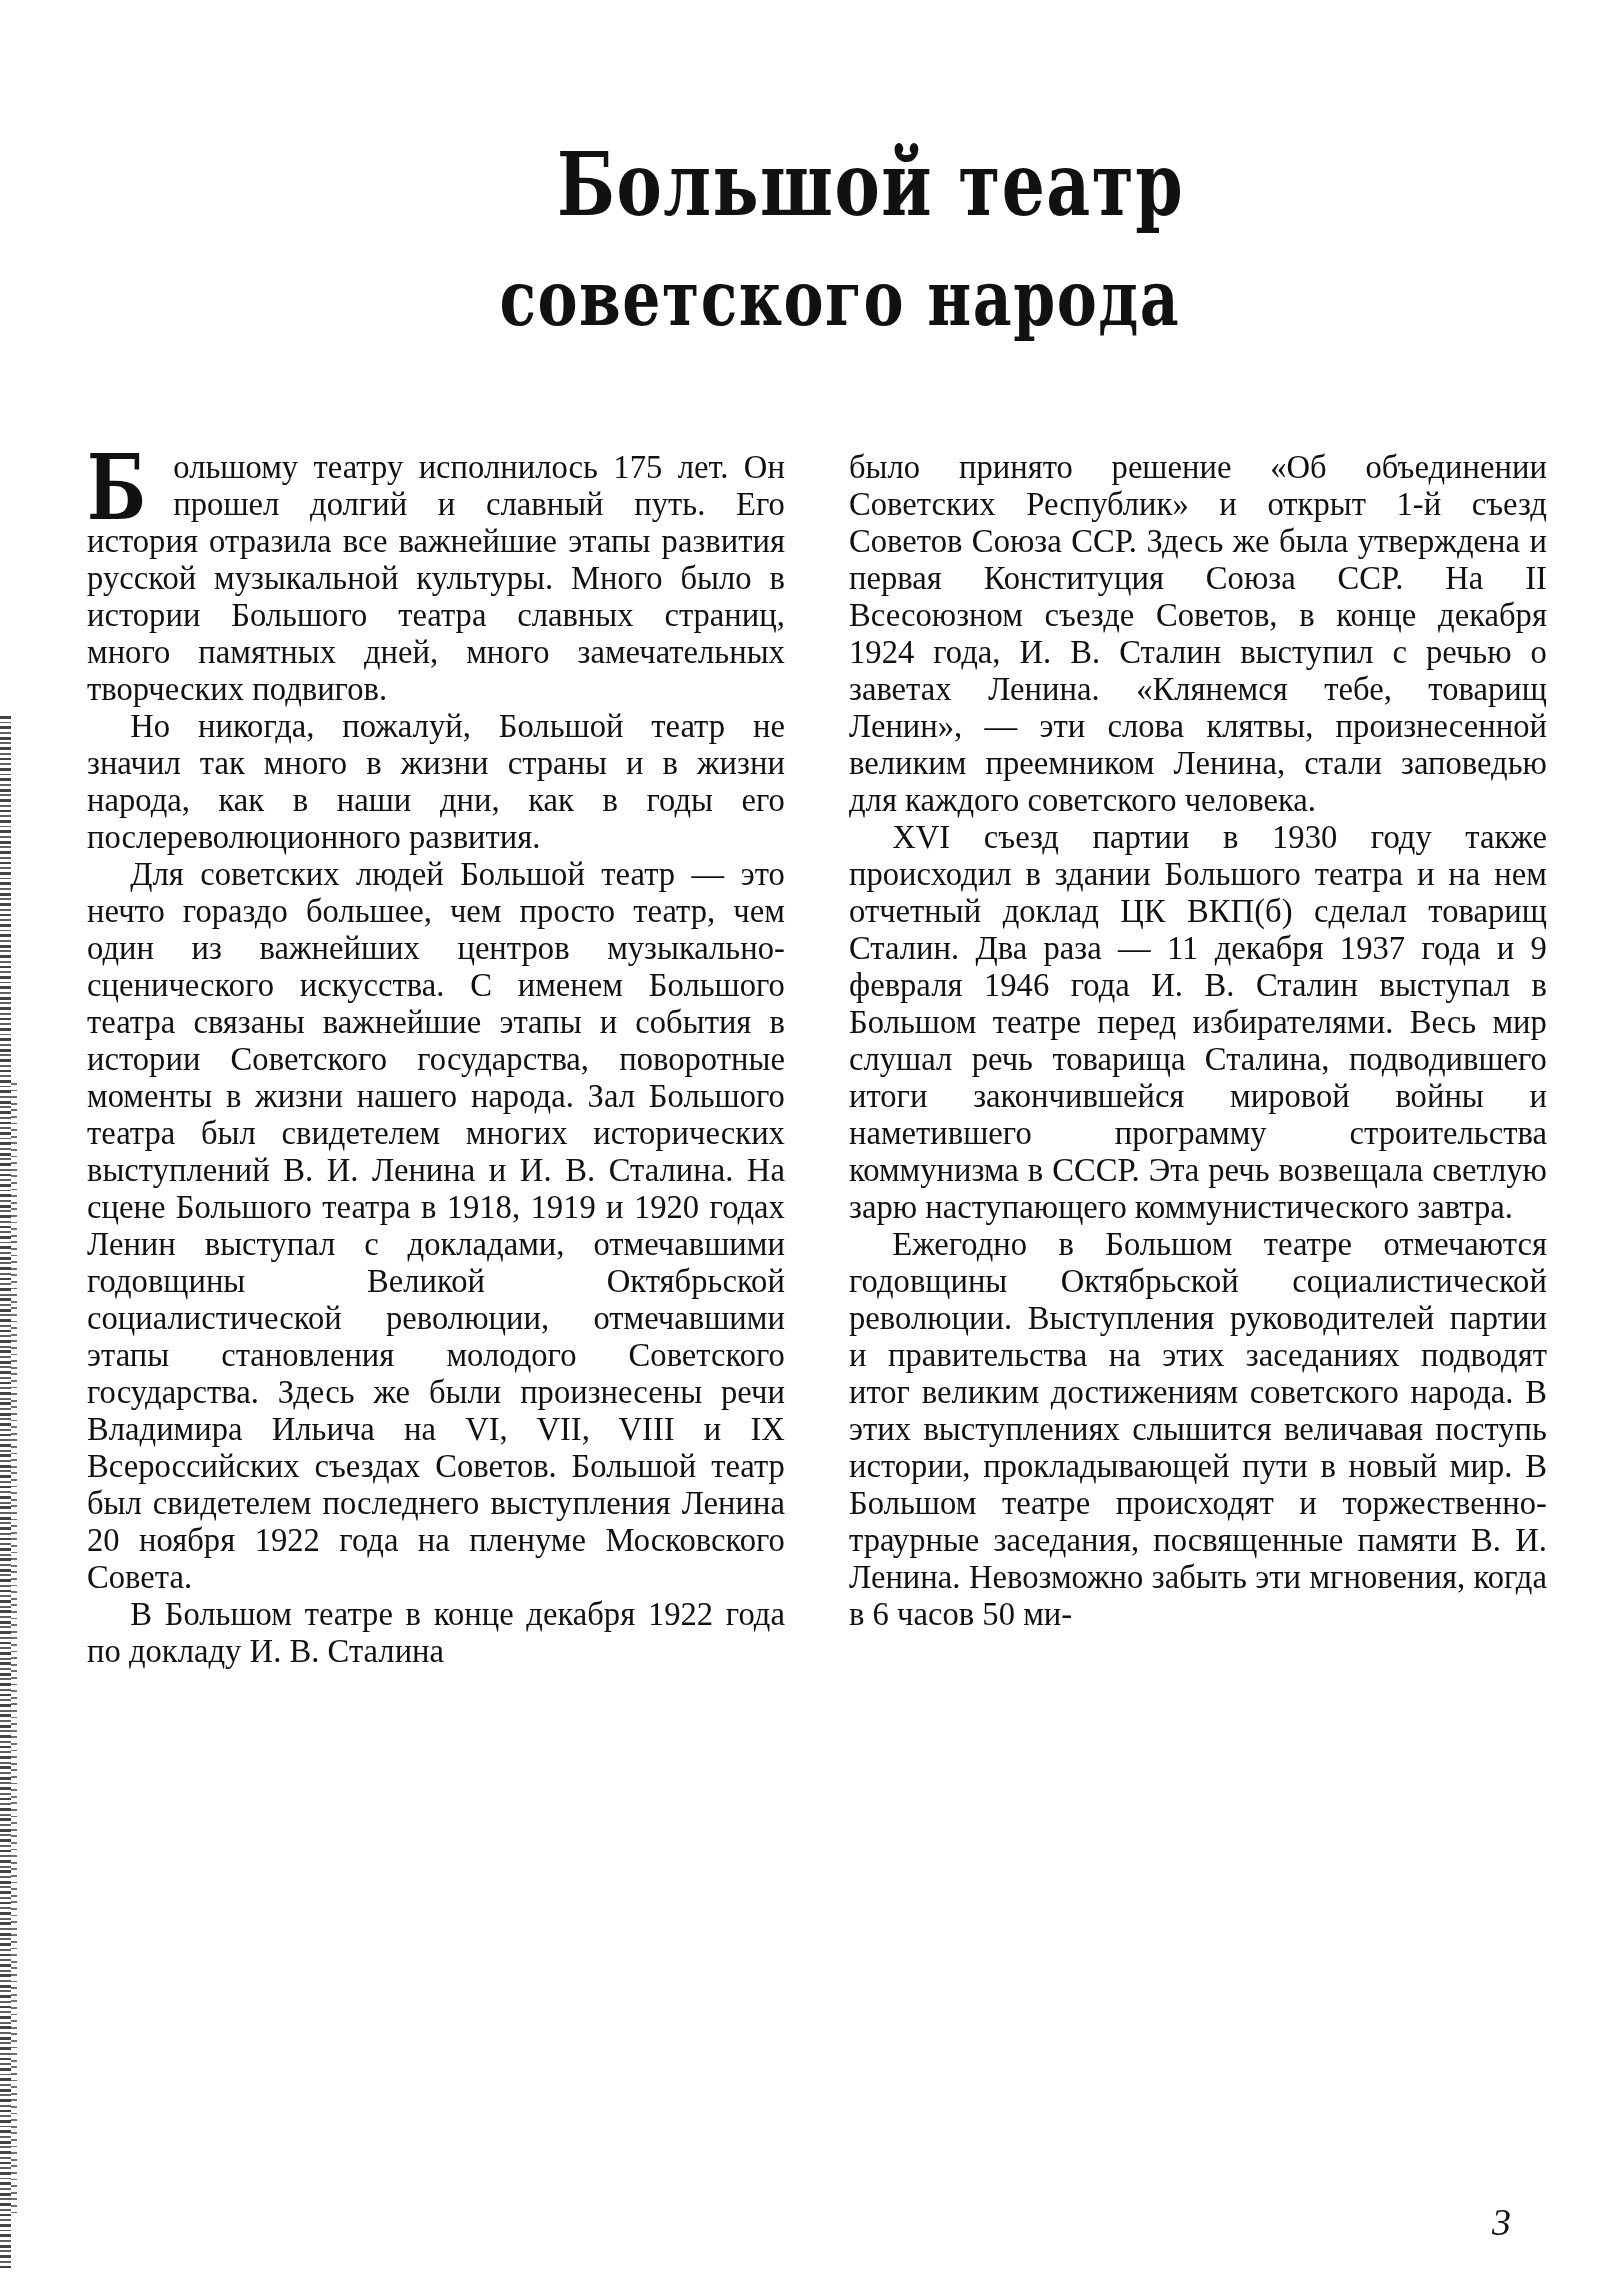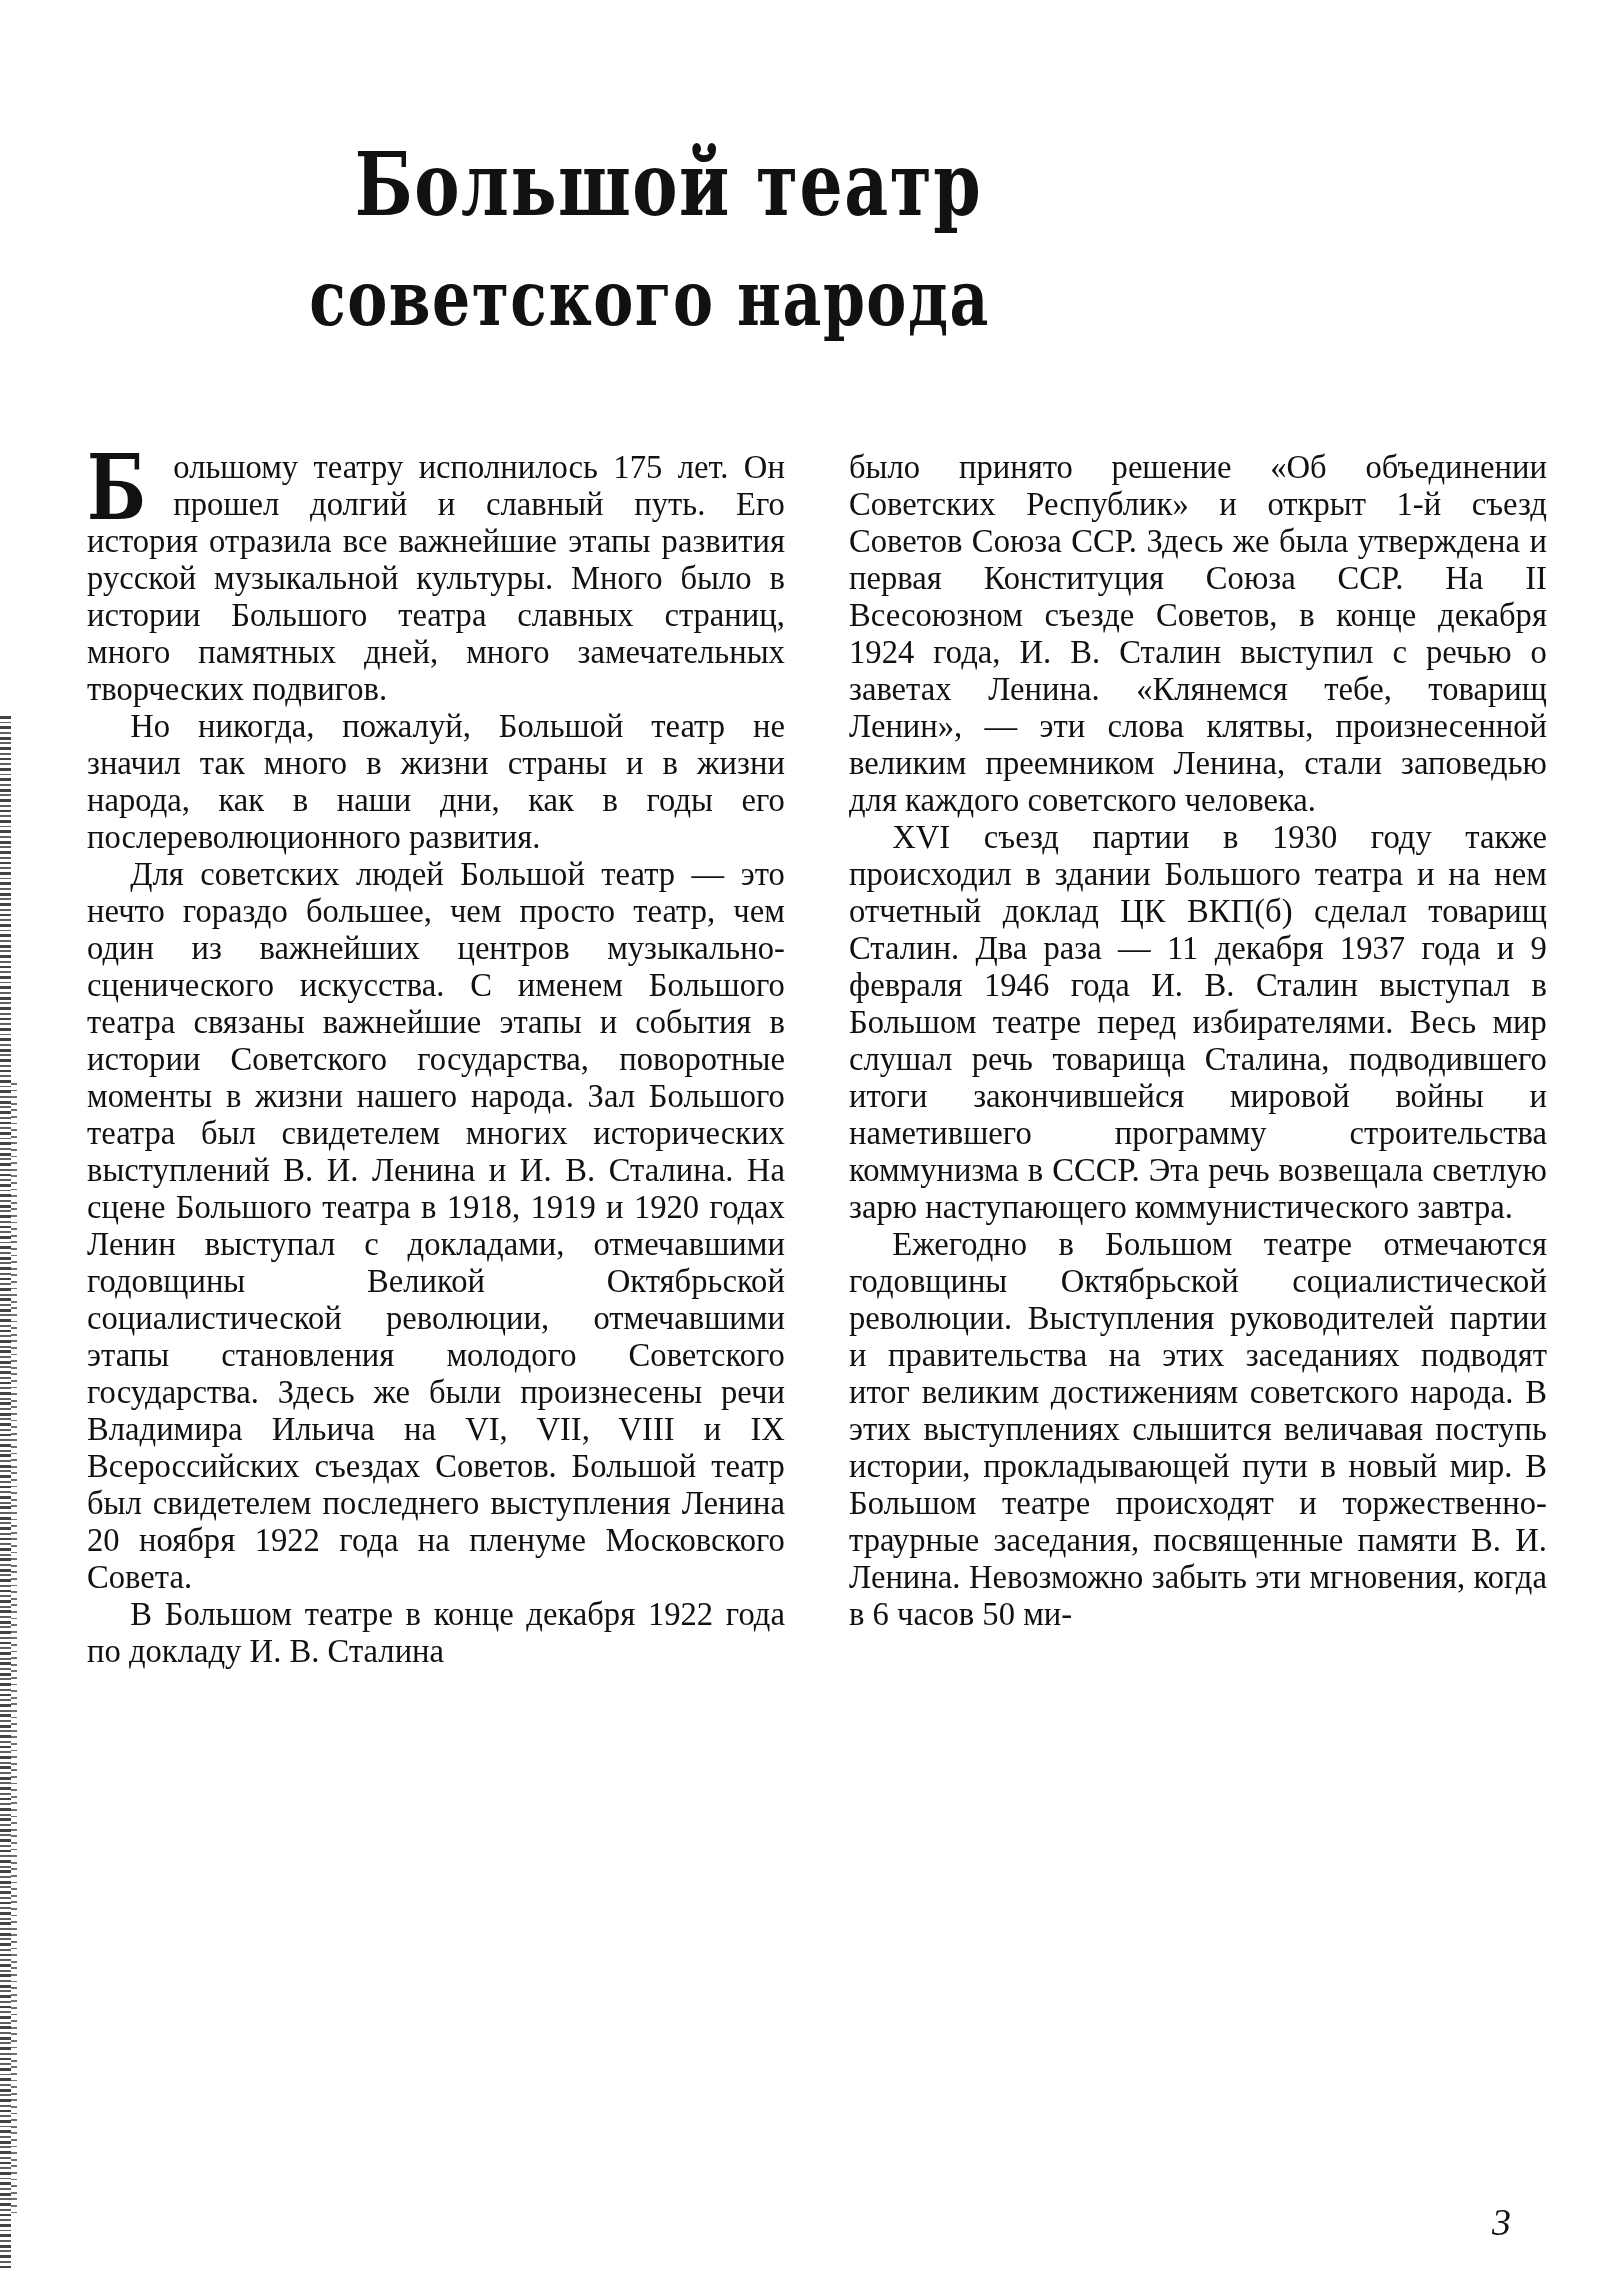--- a/index.html
+++ b/index.html
@@ -38,21 +38,22 @@
         to bottom,
         #333 0px, #333 1.9px, transparent 1.9px, transparent 6.6px
       );
       opacity: 0.7;
     }
     .title-block {
       position: absolute;
       left: 0;
       top: 141px;
       width: 1299px;
-      text-align: center;
+      text-align: right;
+      padding-left: 24px;
     }
     .title-line {
       font-family: "DejaVu Serif", "Liberation Serif", serif;
       font-weight: bold;
       letter-spacing: 1.9px;
       transform: scaleX(0.78);
       transform-origin: center;
       line-height: 1;
       margin: 0;
     }

